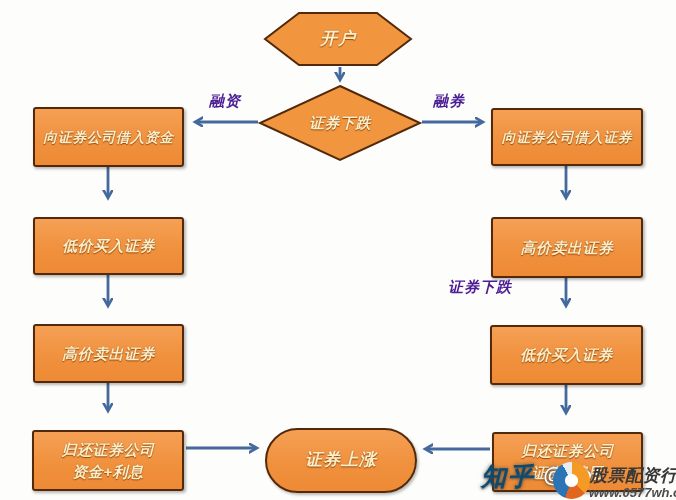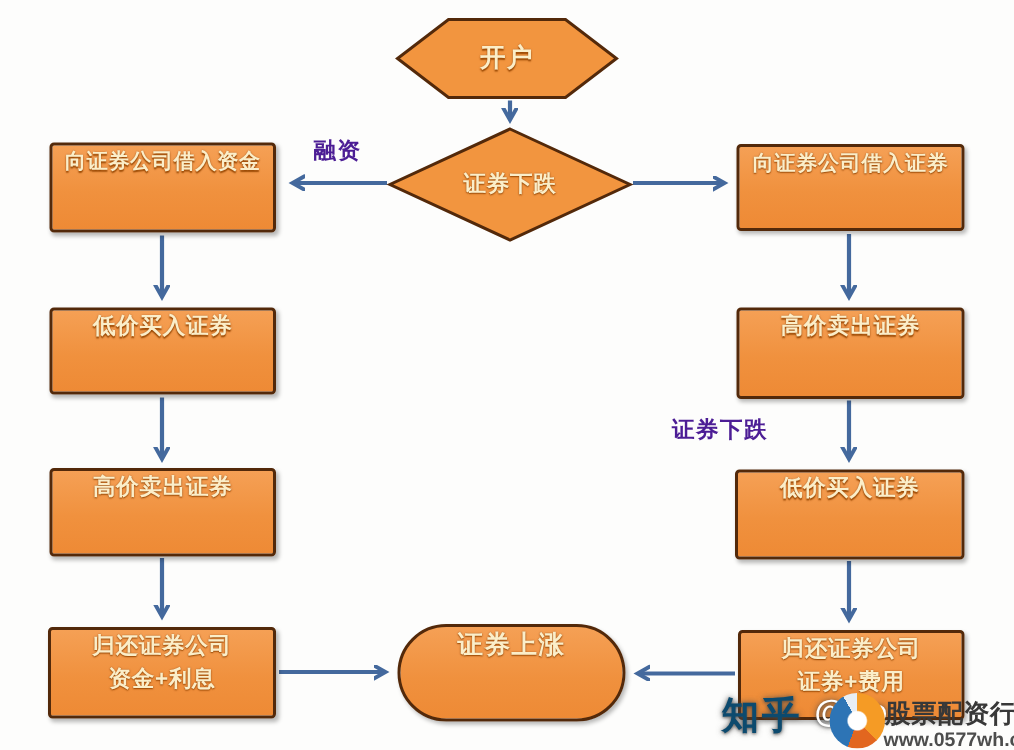--- a/index.html
+++ b/index.html
@@ -1,24 +1,24 @@
 <!DOCTYPE html>
 <html><head>
 <meta charset="utf-8">
 <style>
   html,body{margin:0;padding:0;background:#ffffff;font-family:"Liberation Sans","DejaVu Sans",sans-serif;}
-  .canvas{position:relative;width:676px;height:500px;background:#fdfdfc;overflow:hidden;}
+  .canvas{position:relative;width:676px;height:500px;background:#fdfdfc;overflow:hidden;font-style:italic;}
 
   
   .box{
     position:absolute;box-sizing:border-box;z-index:2;
     background:linear-gradient(180deg,#f5a055 0%,#f0913e 55%,#ee8a35 100%);
     border:2px solid #53290a;border-radius:3px;
     box-shadow:1.5px 2px 3px rgba(0,0,0,.28);
-    display:flex;flex-direction:column;align-items:center;
+    display:flex;flex-direction:column;align-items:center;justify-content:center;margin-top:12px;
   }
   .stadium{border-radius:33px;}
   .box-label{
     color:#fbeec9;font-weight:bold;font-size:15px;letter-spacing:.5px;white-space:nowrap;
     text-shadow:0 1px 1px rgba(150,70,0,.95), 0 0 1px rgba(120,50,0,.6);
     line-height:1.45;text-align:center;
   }
   .box-label.big{font-size:17px;letter-spacing:1px;}
   .shape-svg{position:absolute;z-index:2;overflow:visible;}
   .shape-poly{fill:#f2953f;stroke:#53290a;stroke-width:2;}
@@ -91,20 +91,21 @@
   </div>
 
   <svg class="shape-svg" style="left:258px;top:84px" width="164" height="78">
     <polygon class="shape-poly" points="82,2 162,39 82,76 2,39"></polygon>
   </svg>
   <div class="shape-text" style="left:258px;top:84px;width:164px;height:78px">
     <span class="box-label">证券下跌</span>
   </div>
 
   <div class="edge-label" style="left:225px;top:101px">融资</div>
+  <div class="edge-label" style="left:449px;top:101px">融券</div>
 
   <div class="box" style="left:33px;top:95px;width:151px;height:60px">
     <span class="box-label" style="font-size:14px">向证券公司借入资金</span>
   </div>
   <div class="box" style="left:33px;top:205px;width:151px;height:58px">
     <span class="box-label">低价买入证券</span>
   </div>
   <div class="box" style="left:33px;top:312px;width:151px;height:59px">
     <span class="box-label">高价卖出证券</span>
   </div>

